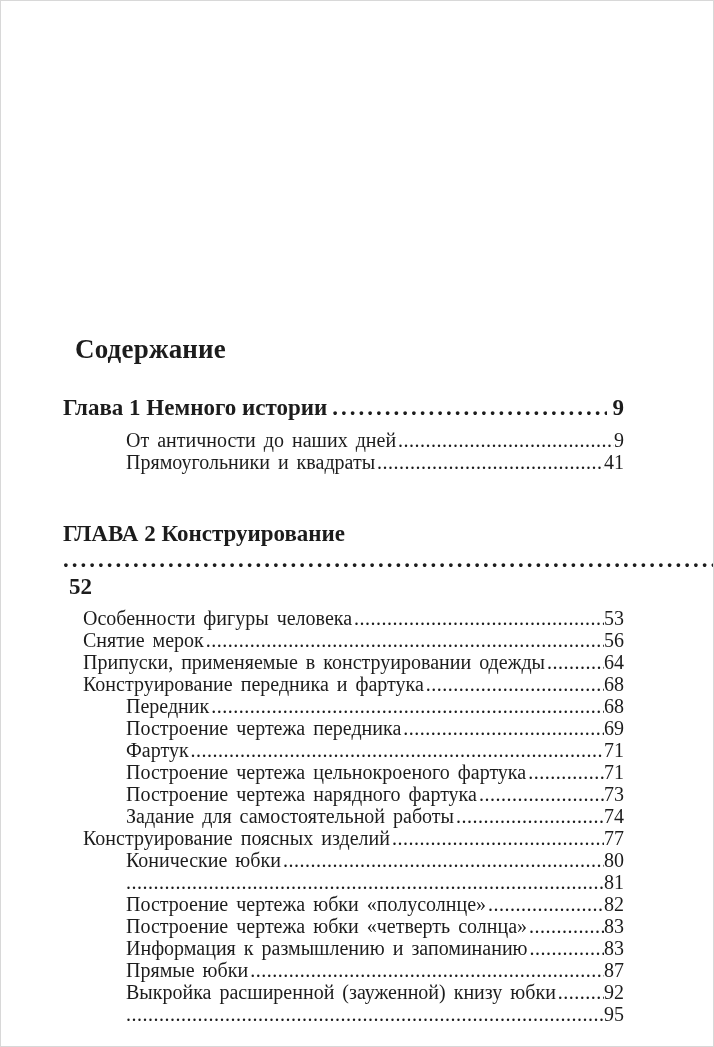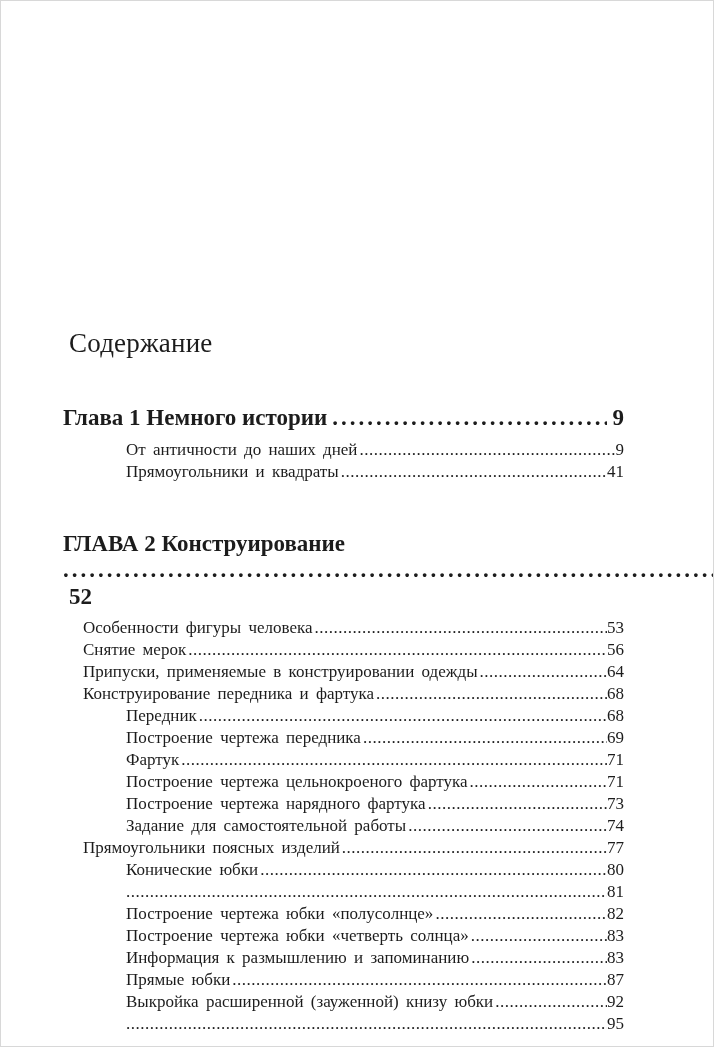--- a/index.html
+++ b/index.html
@@ -14,33 +14,33 @@
     box-sizing: border-box;
     background: #ffffff;
     border: 1px solid #d8d8d8;
     font-family: "Liberation Serif", "DejaVu Serif", serif;
     color: #1c1c1c;
     overflow: hidden;
     padding: 320px 89px 0 62px;
   }
   .doc-title {
     font-size: 27px;
-    font-weight: normal;
+    font-weight: bold;
     line-height: 1.2;
     letter-spacing: 0.2px;
-    margin: 6px;
+    margin: 12px;
   }
   .chapter-heading {
     display: flex;
     align-items: baseline;
     font-size: 23px;
     font-weight: bold;
     line-height: 1.15;
   }
-  .chapter1-heading { margin-top: 46px; }
+  .chapter1-heading { margin-top: 30px; }
   .chapter2-heading { margin-top: 48px; flex-direction: column; }
   .chapter-heading .label {
     white-space: nowrap;
     padding-right: 5px;
   }
   .chapter-heading .dots {
     flex: 1;
     overflow: hidden;
     white-space: nowrap;
     font-weight: bold;
@@ -52,21 +52,21 @@
   .chapter-heading .pagenum {
     white-space: nowrap;
     padding-left: 6px;
   }
   .entries {
     margin-top: 7px;
   }
   .row.entry {
     display: flex;
     align-items: flex-end;
-    font-size: 17px;
+    font-size: 20px;
     line-height: 22px;
     word-spacing: 3px;
   }
   .row.entry .label {
     white-space: nowrap;
     padding-right: 2px;
   }
   .row.entry .dots {
     flex: 1;
     overflow: hidden;
@@ -159,21 +159,21 @@
       <span class="label">Построение чертежа нарядного фартука</span>
       <span class="dots"></span>
       <span class="pagenum">73</span>
     </div>
     <div class="row entry lvl2">
       <span class="label">Задание для самостоятельной работы</span>
       <span class="dots"></span>
       <span class="pagenum">74</span>
     </div>
     <div class="row entry lvl1">
-      <span class="label">Прямоугольники поясных изделий</span>
+      <span class="label">Конструирование поясных изделий</span>
       <span class="dots"></span>
       <span class="pagenum">77</span>
     </div>
     <div class="row entry lvl2">
       <span class="label">Конические юбки</span>
       <span class="dots"></span>
       <span class="pagenum">80</span>
     </div>
     <div class="row entry lvl2">
       <span class="dots"></span>

